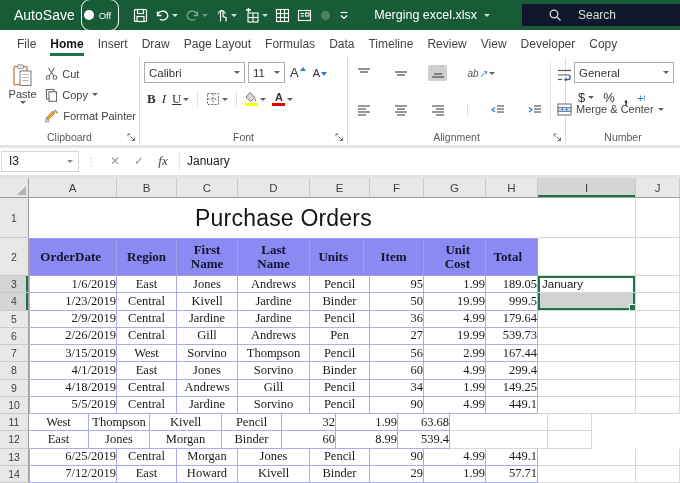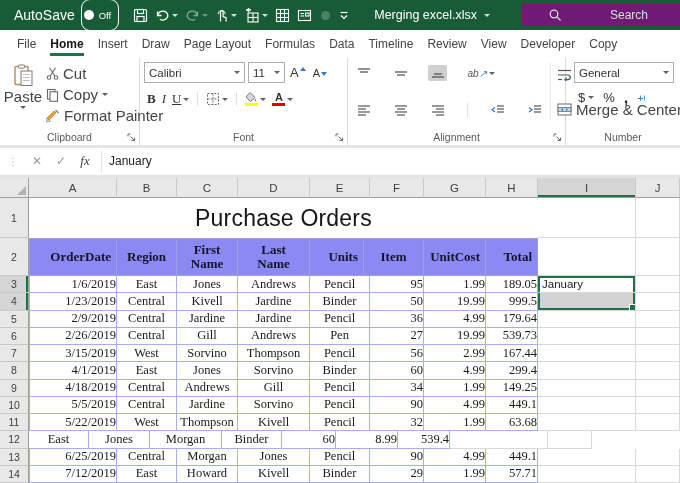--- a/index.html
+++ b/index.html
@@ -12,39 +12,39 @@
   .autosave { display:flex; align-items:center; gap:6px; cursor:default; }
   .autosave-label { font-size:14px; }
   .pill { display:flex; align-items:center; border:1px solid #fff; border-radius:9px; height:32px; padding:0 7px 0 2px; gap:5px; }
   .pill-dot { width:10px; height:10px; border-radius:50%; background:#fff; }
   .pill-txt { font-size:9.5px; color:#fff; }
   .qat { display:flex; align-items:center; margin-left:10px; }
   .qat-btn { display:flex; align-items:center; padding:0 3.5px; height:30px; }
   .qat-btn.dim { opacity:.45; }
   .car-w { width:0; height:0; border-left:3px solid transparent; border-right:3px solid transparent; border-top:3.5px solid #CFE3D8; margin-left:2px; }
   .doc-title { display:flex; align-items:center; gap:5px; margin-left:22px; font-size:12.5px; color:#fff; white-space:nowrap; }
-  .searchbox { margin-left:auto; width:158px; height:22px; background:#701a75; display:flex; align-items:center; padding-left:28px; gap:8px; position:relative;justify-content:center; }
+  .searchbox { margin-left:auto; width:158px; height:22px; background:#0f172a; display:flex; align-items:center; padding-left:28px; gap:8px; position:relative; }
   .search-txt { font-size:12px; color:#CDE2D6; margin-left:28px; }
 
   
   .tabsbar { height:28px; background:#fff; display:flex; align-items:flex-end; padding-left:10px; border-bottom:0; }
   .tab { font-size:12px; color:#444; padding:0 7px 7px 7px; white-space:nowrap; cursor:default; }
   .tab.active { color:#161616; font-weight:700; position:relative; }
   .tab.active::after { content:""; position:absolute; left:7px; right:7px; bottom:2px; height:3px; background:#1F7246; }
 
   
   .ribbon { height:90px; background:#fff; display:flex; border-bottom:3px solid #E4E4E4; }
   .group { position:relative; border-right:1px solid #DADADA; display:flex; flex-direction:column; padding:4px 3px 0 4px; }
   .group-label { position:absolute; bottom:2px; left:0; right:0; text-align:center; font-size:10.5px; color:#5A5A5A; }
   .launcher { position:absolute; bottom:3px; right:3px; }
   .g-clip { width:140px; }
   .g-font { width:208px; }
   .g-align { width:218px; }
   .g-num  { flex:1; overflow:hidden; }
-  .rb-txt { font-size:15px; color:#444; white-space:nowrap; }
+  .rb-txt { font-size:11px; color:#444; white-space:nowrap; }
   .car { width:0; height:0; border-left:3px solid transparent; border-right:3px solid transparent; border-top:3.5px solid #5F5F5F; }
   .clip-body { display:flex; gap:4px; }
   .paste-big { width:38px; display:flex; flex-direction:column; align-items:center; gap:1px; padding-top:2px; }
   .clip-col { display:flex; flex-direction:column; gap:4px; padding-top:3px; }
   .clip-item { display:flex; align-items:center; gap:4px; height:17px; }
   .combo { display:flex; align-items:center; border:1px solid #ACACAC; background:#fff; height:21px; font-size:11.5px; color:#333; padding:0 4px; }
   .font-r1 { display:flex; align-items:center; gap:3px; }
   .font-r2 { display:flex; align-items:center; gap:6px; margin-top:8px; padding-left:3px; }
   .fbtn { display:flex; align-items:center; gap:2px; font-size:13px; color:#333; }
   .bold { font-weight:700; font-family:"Liberation Serif",serif; }
@@ -94,21 +94,21 @@
   .cA{width:88px}.cB{width:60px}.cC{width:61px}.cD{width:72px}.cE{width:60px}.cF{width:54px}.cG{width:62px}.cH{width:52px}
   .gI{width:98px}.gJ{width:44px}
   .cTitle { width:509px; justify-content:center; font-size:23px; color:#161616; letter-spacing:.2px; }
   .gl { border-right:1px solid #D8D8D8; border-bottom:1px solid #D8D8D8; font-size:11.5px; color:#222; }
   .row1 { height:40px; }
   .row2 { height:38px; }
   .drow { height:17.25px; }
   .serif { font-family:"Liberation Serif",serif; font-size:12.5px; color:#1A1A1A; }
   .tb { border-right:1px solid #ABABEF; border-bottom:1px solid #ABABEF; }
   .tb.cA { border-left:1px solid #ABABEF; }
-  .hc { background:#8A8AF2; border-right:1px solid #9D9DE0; border-bottom:1px solid #9D9DE0; border-top:1px solid #9D9DE0; font-family:"Liberation Serif",serif; font-weight:700; font-size:13px; color:#14142A; line-height:14px; padding:1px 5px; }
+  .hc { background:#8A8AF2; border-right:1px solid #9D9DE0; border-bottom:1px solid #9D9DE0; border-top:1px solid #9D9DE0; font-family:"Liberation Serif",serif; font-weight:700; font-size:13px; color:#14142A; line-height:14px; padding:1px 15px; }
   .hc.cA { border-left:1px solid #9D9DE0; }
   .hc.pad8 { padding:1px 8px; }
   .hctr { justify-content:center; text-align:center; }
   .hr { justify-content:flex-end; text-align:right; }
   .brk { word-break:break-all; }
   .num { justify-content:flex-end; }
   .ctr { justify-content:center; }
   .gI.sel-active { box-shadow:inset 0 2px 0 #1F7246, inset 2px 0 0 #1F7246, inset -2px 0 0 #1F7246; padding-left:4px; }
   .gI.sel-shaded { background:#D2D2D2; position:relative; box-shadow:inset 2px 0 0 #1F7246, inset -2px 0 0 #1F7246, inset 0 -2px 0 #1F7246; }
   .gI.sel-shaded::after { content:""; position:absolute; right:0; bottom:0; width:5px; height:5px; background:#1F7246; border-top:1px solid #fff; border-left:1px solid #fff; }
@@ -503,20 +503,24 @@
         <span>%</span>
         <span class="comma">,</span>
         <span style="width:8px;overflow:hidden;color:#2B7CD3;font-size:11px;">+0</span>
       </div>
     </div>
     <div class="group-label">Number</div>
   </div>
 </div>
 
 <div class="fbar">
+  <div class="namebox">
+    <span>I3</span>
+    <span class="car"></span>
+  </div>
   <span class="dots">⋮</span>
   <span class="fb-btn">✕</span>
   <span class="fb-btn">✓</span>
   <span class="fb-btn fb-fx">fx</span>
   <div class="fb-input">
       <span>January</span>
     </div>
 </div>
 
 <div class="grid">
@@ -675,21 +679,20 @@
       <div class="cell cE tb serif ctr">Pencil</div>
       <div class="cell cF tb serif num">90</div>
       <div class="cell cG tb serif num">4.99</div>
       <div class="cell cH tb serif num">449.1</div>
       <div class="cell gI gl"></div>
       <div class="cell gJ gl"></div>
     </div>
 
     <div class="s-row drow">
       <div class="rowhdr">11</div>
-      <div class="cell cA tb serif num">5/22/2019</div>
       <div class="cell cB tb serif ctr">West</div>
       <div class="cell cC tb serif ctr">Thompson</div>
       <div class="cell cD tb serif ctr">Kivell</div>
       <div class="cell cE tb serif ctr">Pencil</div>
       <div class="cell cF tb serif num">32</div>
       <div class="cell cG tb serif num">1.99</div>
       <div class="cell cH tb serif num">63.68</div>
       <div class="cell gI gl"></div>
       <div class="cell gJ gl"></div>
     </div>

